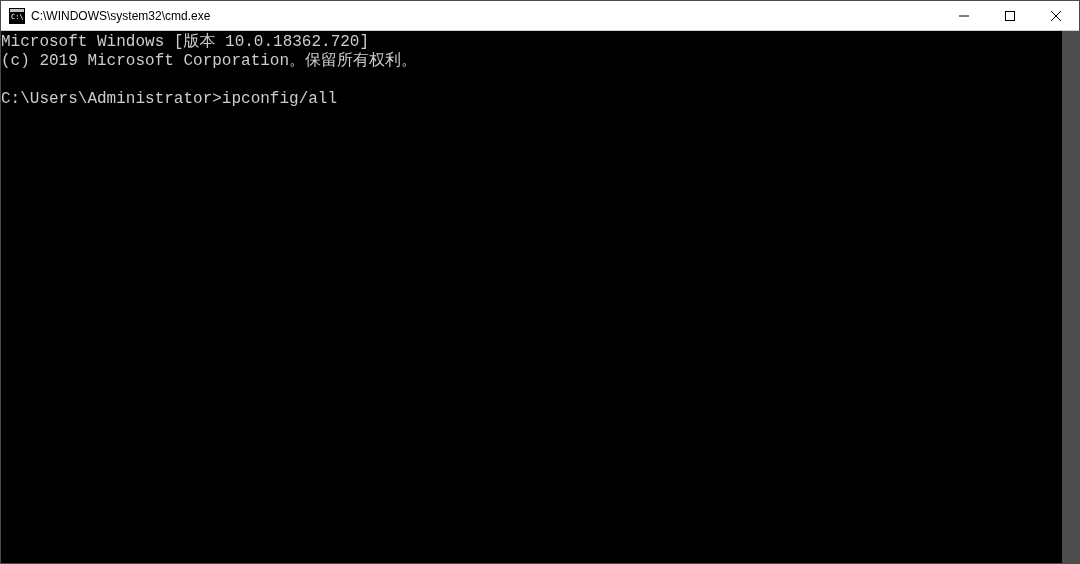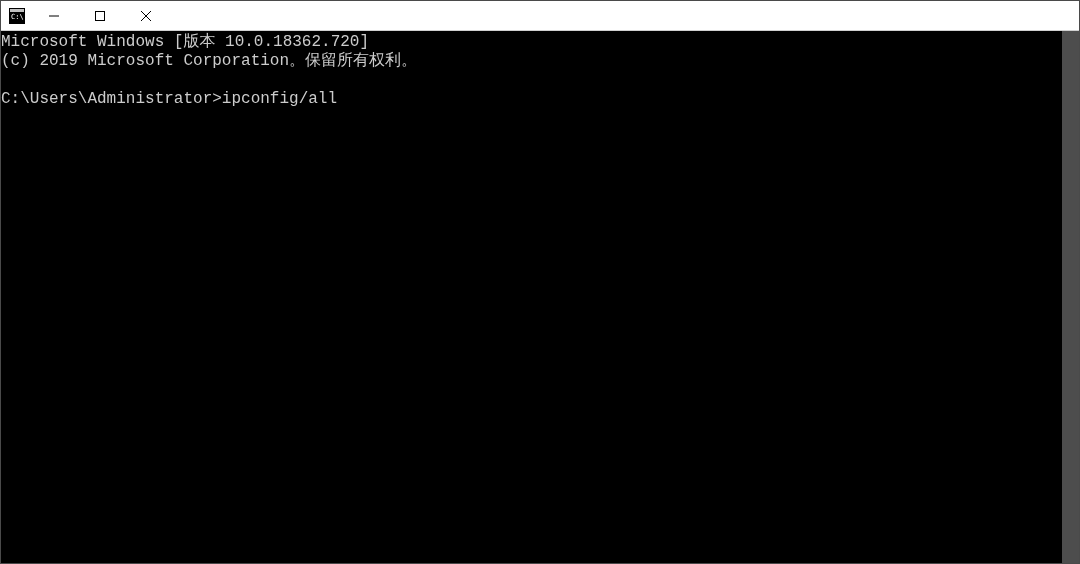--- a/index.html
+++ b/index.html
@@ -105,20 +105,21 @@
 
 <div class="window">
   <div class="titlebar">
     <div class="titlebar-icon">
       <svg viewBox="0 0 16 16">
         <rect x="0" y="0" width="16" height="16" fill="#000000"></rect>
         <rect x="1" y="1" width="14" height="3" fill="#c0c0c0"></rect>
         <text x="2" y="11" font-size="7" fill="#ffffff" font-family="monospace">C:\</text>
       </svg>
     </div>
+    <div class="titlebar-text">C:\WINDOWS\system32\cmd.exe</div>
     <div class="titlebar-controls">
       <button class="titlebar-btn">
         <svg viewBox="0 0 10 10">
           <line x1="0" y1="5" x2="10" y2="5" stroke="#000000" stroke-width="1"></line>
         </svg>
       </button>
       <button class="titlebar-btn">
         <svg viewBox="0 0 10 10">
           <rect x="0.5" y="0.5" width="9" height="9" fill="none" stroke="#000000" stroke-width="1"></rect>
         </svg>

